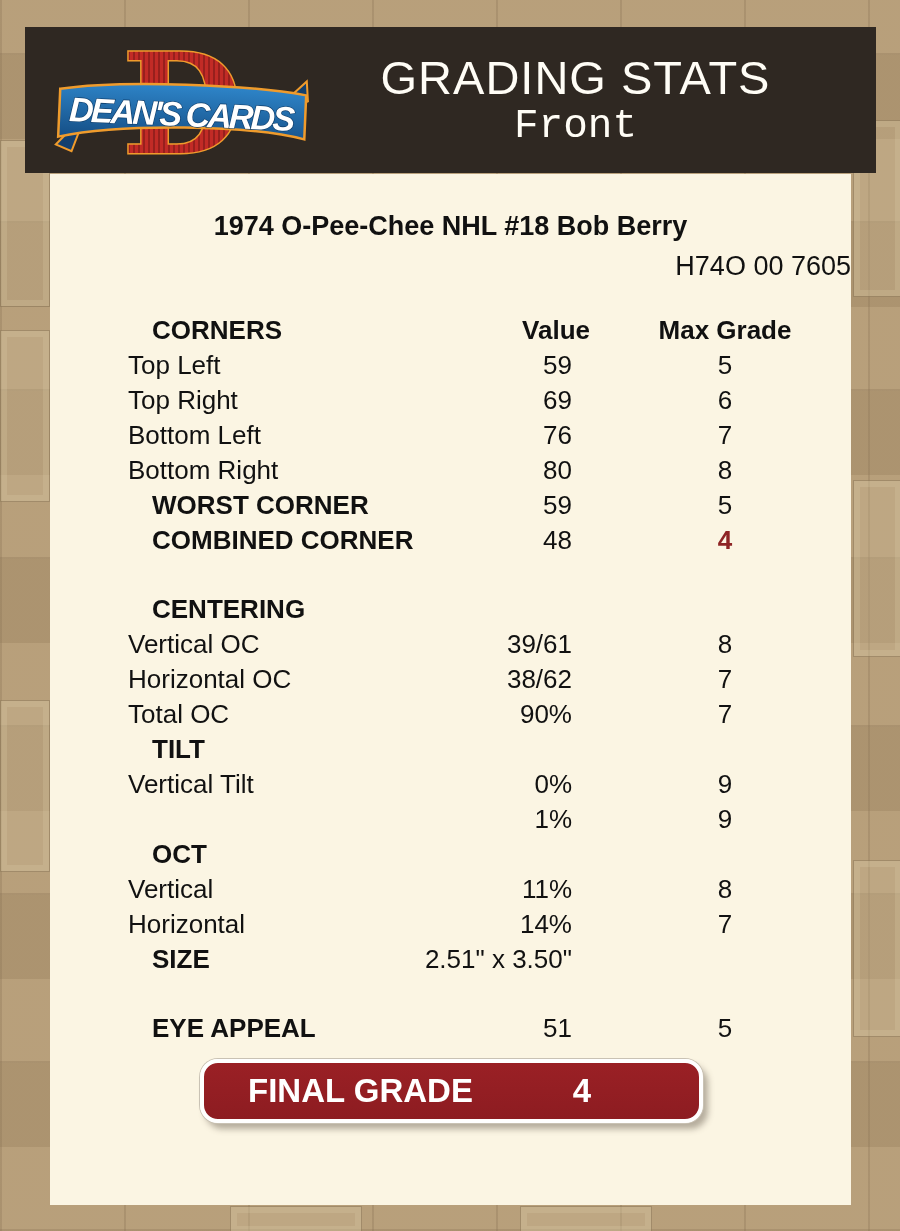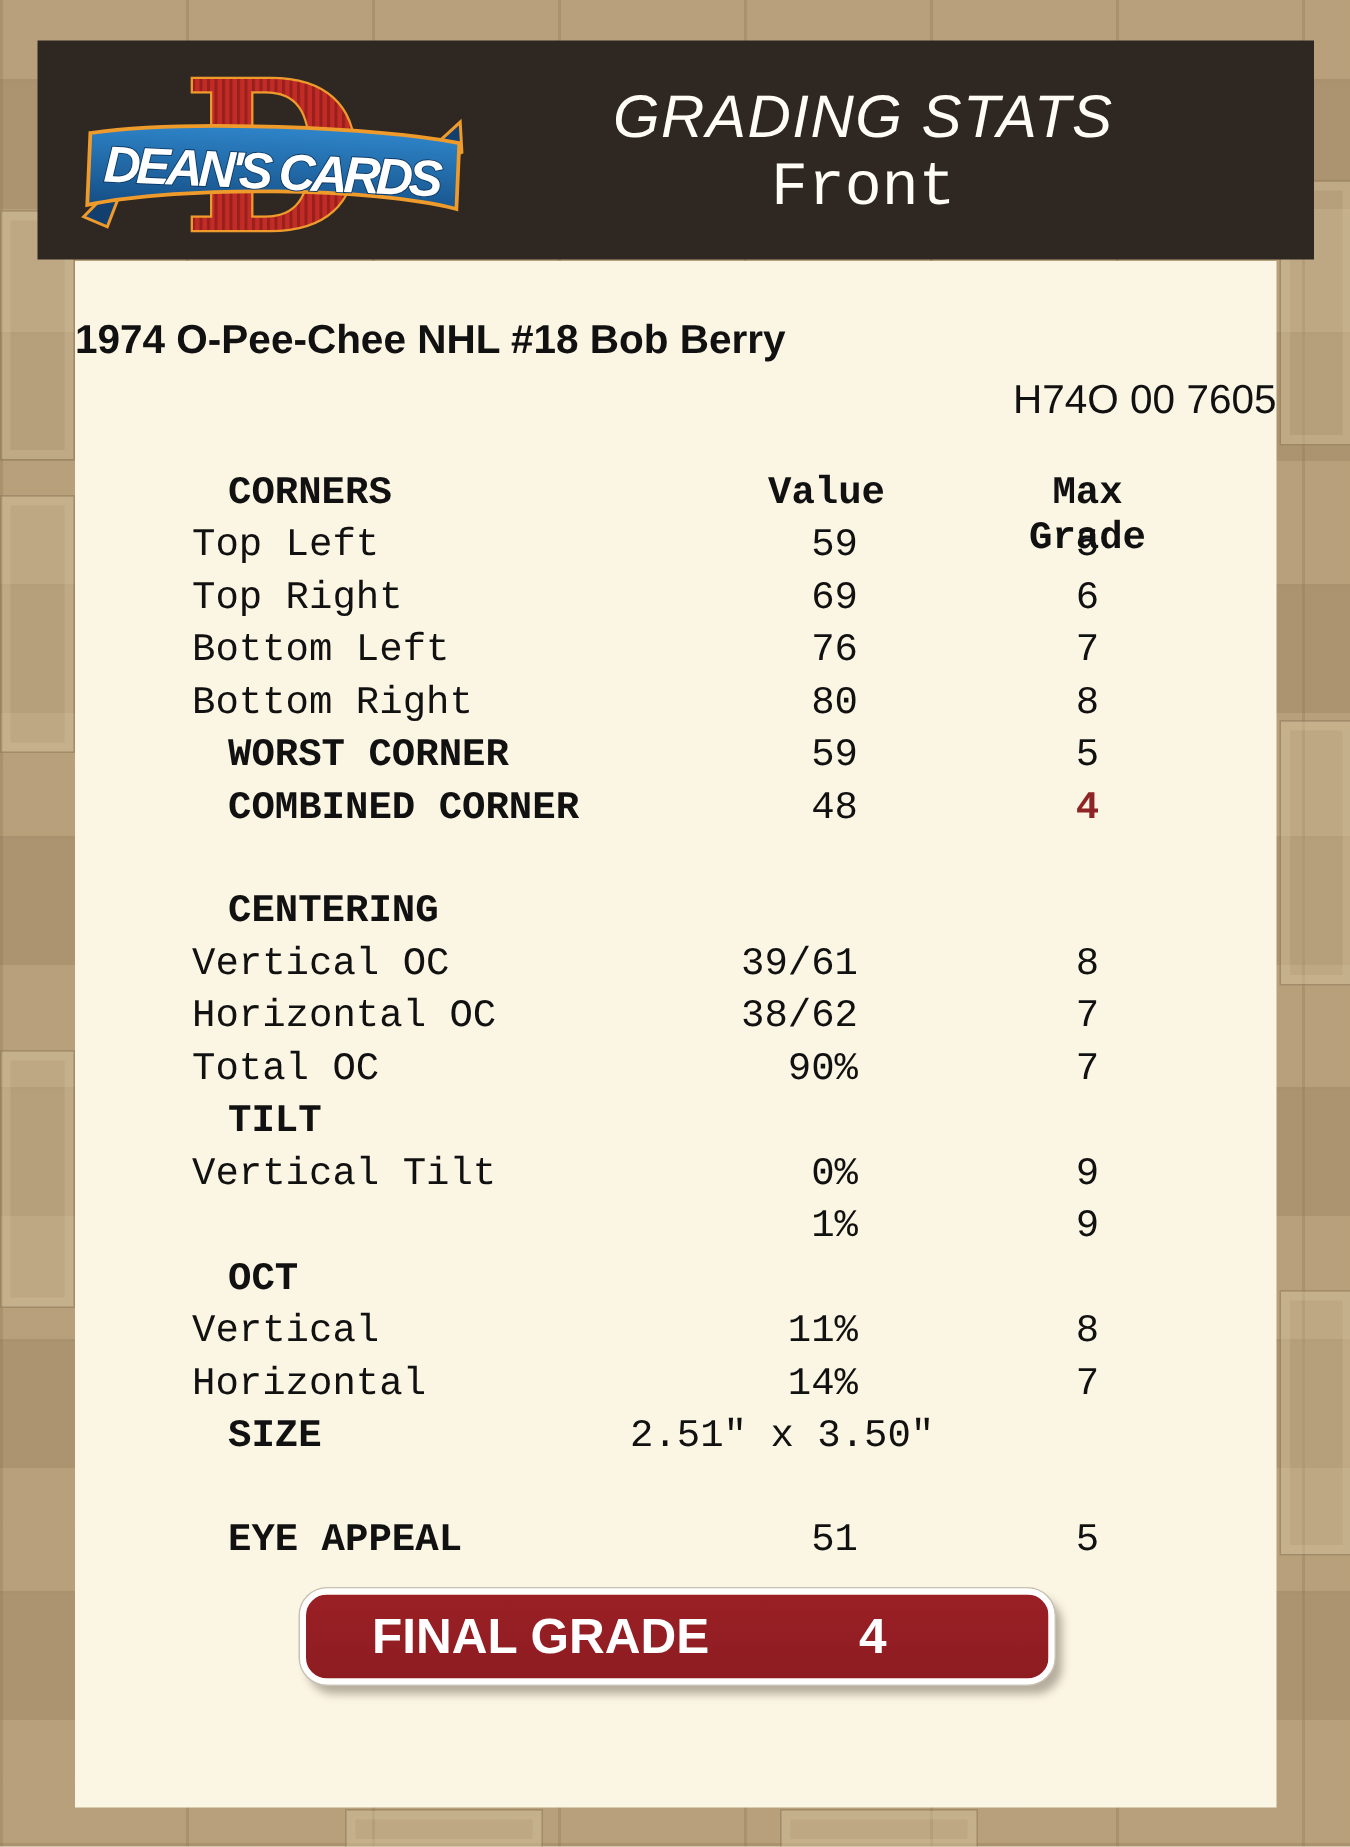--- a/index.html
+++ b/index.html
@@ -28,37 +28,37 @@
   .header{
     position:absolute;left:25px;top:27px;width:851px;height:146px;
     background:var(--header_bg,#2f2822);
   }
   .logo{position:absolute;left:28px;top:7px;}
   .header-titles{
     position:absolute;left:250px;right:0;top:0;height:146px;
     display:flex;flex-direction:column;justify-content:center;align-items:center;
     color:#fffdf6;
   }
-  .h-title{font-size:40px;letter-spacing:1px;line-height:52px;font-style:italic;}
+  .h-title{font-size:47px;letter-spacing:1px;line-height:52px;}
   .h-sub{font-size:41px;line-height:44px;font-family:Liberation Mono, monospace;}
 
   
   .panel{
     position:absolute;left:50px;top:174px;width:801px;height:1031px;
     background:var(--panel_bg,#fbf5e3);
     color:var(--text,#111);
   }
-  .card-title{position:absolute;top:37px;left:0;width:100%;text-align:left;
+  .card-title{position:absolute;top:37px;left:0;width:100%;text-align:center;
     font-size:27px;font-weight:bold;line-height:30px;}
   .card-serial{position:absolute;top:77px;left:0;width:100%;text-align:right;
     font-size:27px;line-height:30px;}
 
   
   .gtable{position:absolute;top:139px;left:0;right:0;font-size:26px;}
-  .trow{position:relative;height:35px;display:flex;align-items:flex-start;font-family:Liberation Mono, monospace;}
+  .trow{position:relative;height:35px;display:flex;align-items:center;}
   .trow .tlabel{padding-left:102px;white-space:nowrap;}
   .trow.indent .tlabel{padding-left:78px;}
   .trow.bold .tlabel, .trow.section .tlabel{font-weight:bold;}
   .trow .tvalue{position:absolute;left:370px;width:152px;text-align:right;white-space:nowrap;}
   .trow .tgrade{position:absolute;left:605px;width:140px;text-align:center;}
   .trow.thead{font-weight:bold;}
   .trow.thead .tvalue{width:170px;}
   .trow.gap{margin-top:34px;}
   .trow.grade-red .tgrade{color:var(--grade_red,#8e2425);font-weight:bold;}
 

